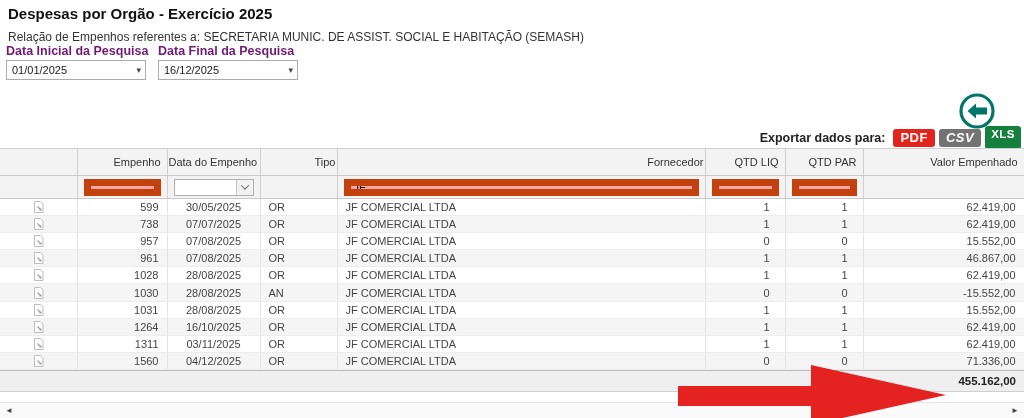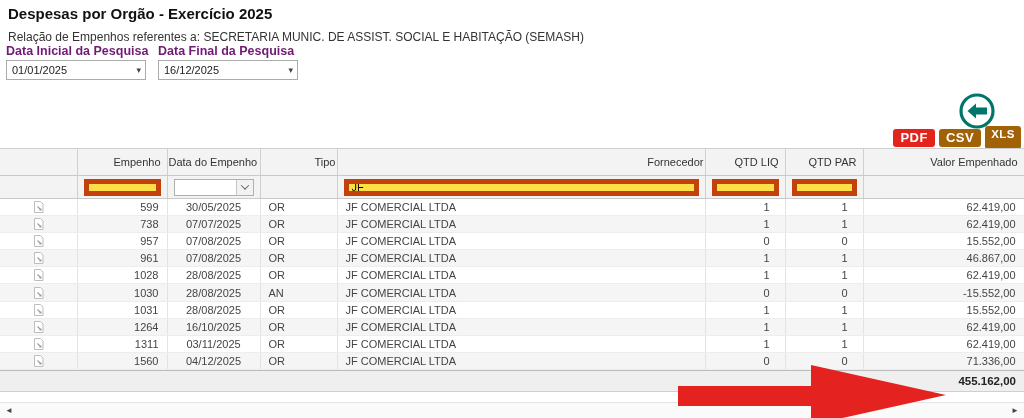--- a/index.html
+++ b/index.html
@@ -17,41 +17,41 @@
   .combo .val{flex:1;}
   .combo .arr{font-size:9px;color:#444;line-height:1;}
   
   .backbtn{position:absolute;top:92px;right:28px;width:38px;height:38px;cursor:pointer;}
   
   .exportbar{position:absolute;top:126px;right:3px;display:flex;align-items:center;gap:4px;}
   .exportbar .elabel{font-size:12.5px;font-weight:bold;color:#222;margin-right:4px;}
   .badge{display:inline-block;border-radius:3px;color:#fff;font-weight:bold;font-size:13px;
          padding:1px 7px 2px 7px;cursor:pointer;letter-spacing:.5px;}
   .badge.pdf{background:#e3241d;}
-  .badge.csv{background:#a16207;}
-  .badge.xls{background:#a16207;font-size:11.5px;padding:2px 6px 9px 6px;}
+  .badge.csv{background:#737373;font-style:italic;}
+  .badge.xls{background:#15803d;font-size:11.5px;padding:2px 6px 9px 6px;}
   
   .grid{position:absolute;left:0;top:148px;width:1024px;border-top:1px solid #cfcfcf;
         border-bottom:1px solid #cfcfcf;box-sizing:border-box;}
   table{border-collapse:collapse;table-layout:fixed;width:1024px;font-size:11px;color:#444;}
   th{height:24px;background:#f3f3f3;font-size:11px;font-weight:normal;color:#333;
      border-right:1px solid #cfcfcf;border-bottom:1px solid #c9c9c9;white-space:nowrap;overflow:hidden;}
   td{height:17px;border-right:1px solid #e3e3e3;border-bottom:1px solid #ededed;
      white-space:nowrap;overflow:hidden;box-sizing:border-box;}
   tr.filter-row td{height:23px;background:#f3f3f3;border-right:1px solid #cfcfcf;border-bottom:1px solid #c9c9c9;}
   tbody tr:nth-child(even) td{background:#f5f5f5;}
   tbody tr:nth-child(odd) td{background:#fff;}
   .al-l{text-align:left;padding-left:8px;}
   .al-r{text-align:right;padding-right:8px;}
   .al-c{text-align:center;}
   .qtd{padding-right:15px;}
   .hd-r{text-align:right;padding-right:6px;}
   .hd-l{text-align:right;padding-left:8px;}
   .icon-cell{text-align:center;}
-  .f-input{height:17px;border:5px solid #c2410c;background:#fde047;font-size:11px;
+  .f-input{height:17px;border:7px solid #c2410c;background:#fca5a5;font-size:11px;
            font-family:"Liberation Sans",sans-serif;padding:0 3px;box-sizing:border-box;width:calc(100% - 10px);}
   .f-combo{display:flex;align-items:center;height:17px;border:1px solid #b0b0b0;background:#fff;
            margin:0 5px;box-sizing:border-box;}
   .f-combo .space{flex:1;}
   .f-combo .dd{width:16px;height:15px;background:#f2f2f2;border-left:1px solid #c5c5c5;
                display:flex;align-items:center;justify-content:center;cursor:pointer;}
   .chev{width:5px;height:5px;border-right:1.4px solid #666;border-bottom:1.4px solid #666;
         transform:rotate(45deg) translate(-1px,-1px);}
   .footer-row{position:relative;height:20px;background:#efefef;border-top:1px solid #bdbdbd;
               display:flex;align-items:center;justify-content:flex-end;}
@@ -91,20 +91,21 @@
   </div>
 
   <div class="backbtn">
     <svg width="38" height="38" viewBox="0 0 38 38">
       <circle cx="19" cy="19" r="16" fill="none" stroke="#00766a" stroke-width="3.2"></circle>
       <path d="M9.5 19 L18 11.5 L18 15.5 L29 15.5 L29 22.5 L18 22.5 L18 26.5 Z" fill="#00766a"></path>
     </svg>
   </div>
 
   <div class="exportbar">
+    <span class="elabel">Exportar dados para:</span>
     <span class="badge pdf">PDF</span>
     <span class="badge csv">CSV</span>
     <span class="badge xls">XLS</span>
   </div>
 
   <div class="grid">
     <table>
       <colgroup>
         <col style="width:77px">
           <col style="width:90px">

